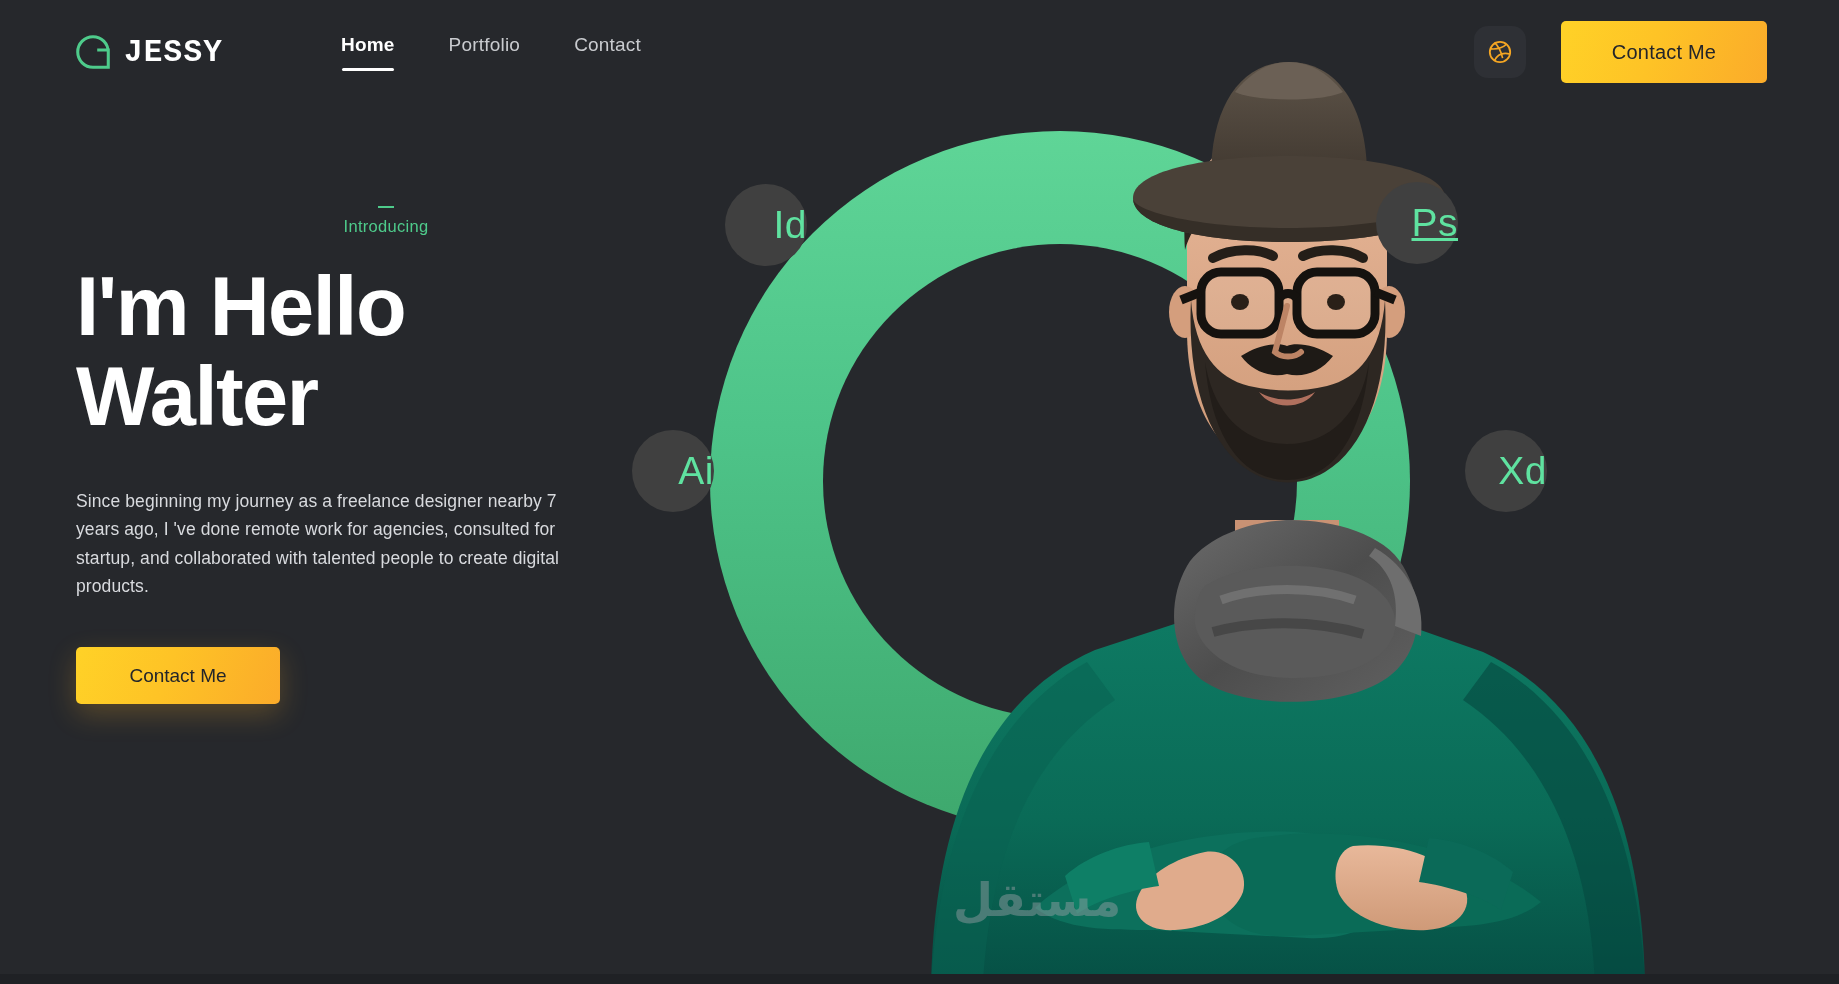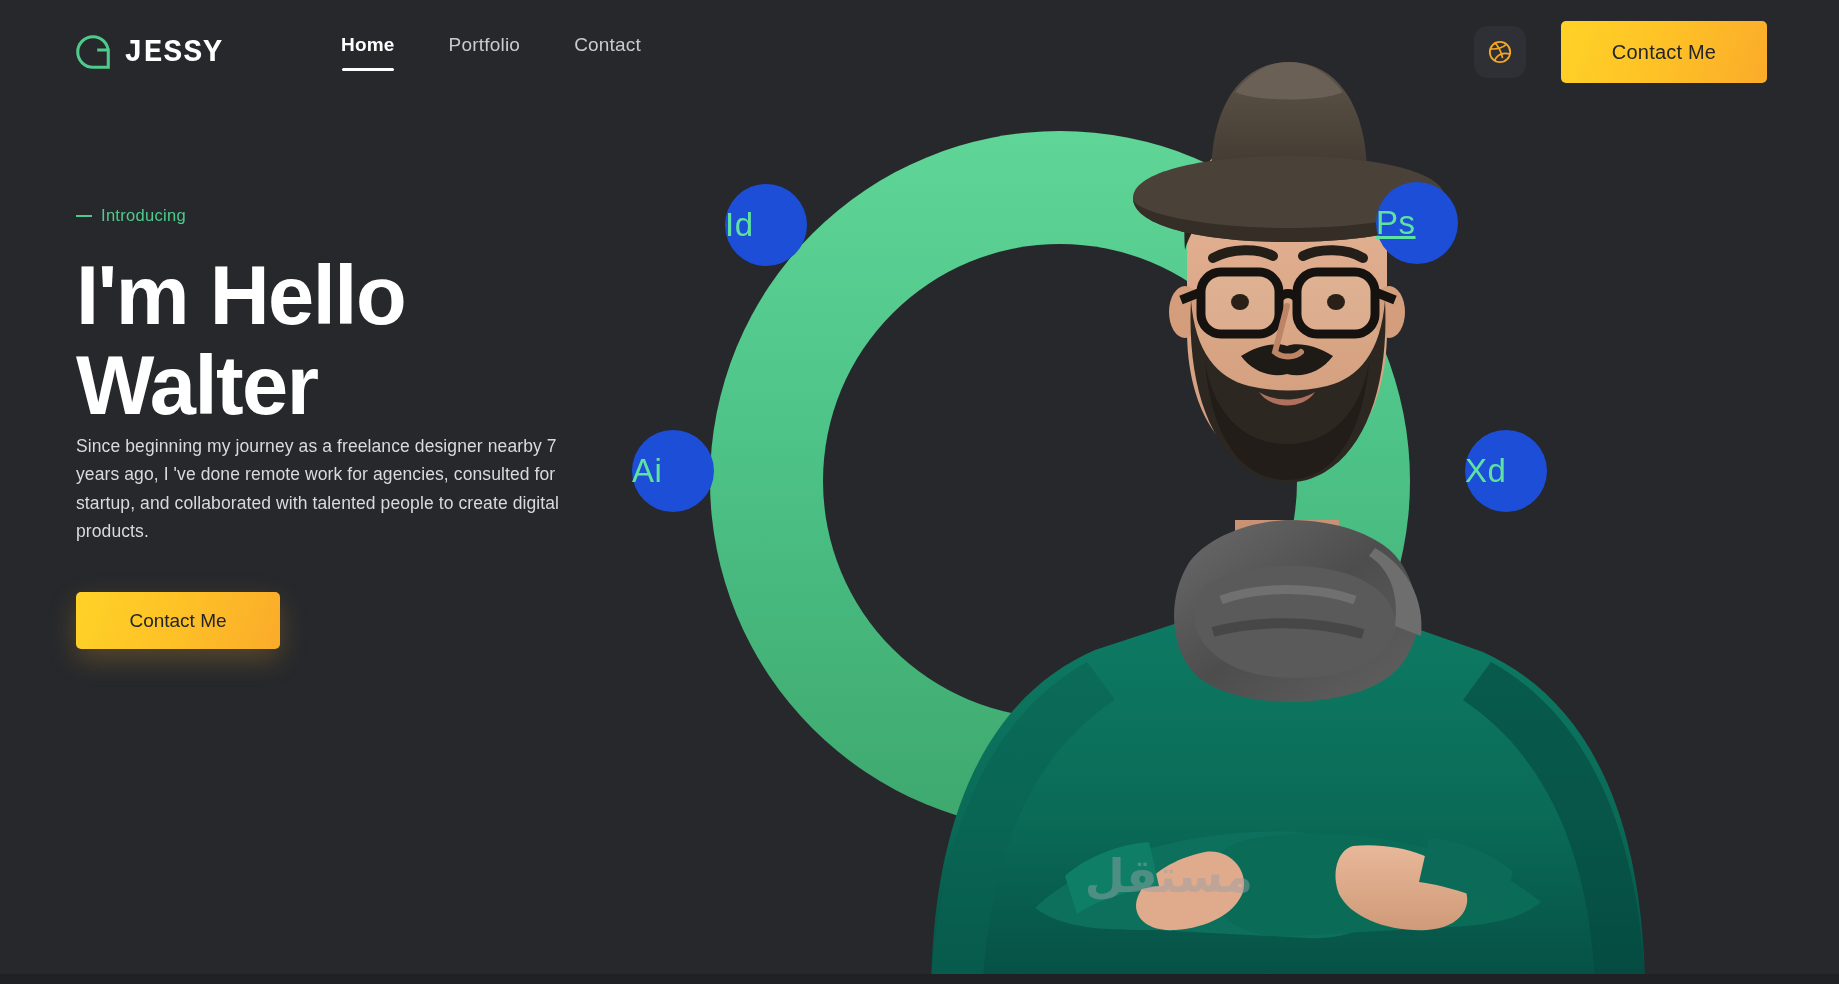--- a/index.html
+++ b/index.html
@@ -125,37 +125,39 @@
   }
 
   .eyebrow {
     display:flex;
     align-items:center;
     gap:9px;
     color:#4ecb8b;
     font-size:16.5px;
     letter-spacing:.3px;
     margin-bottom:26px;
+    flex-direction:column;
   }
   .eyebrow-dash {
     display:inline-block;
     width:16px; height:2px;
     background:#4ecb8b;
   }
 
   .headline {
     color:#ffffff;
     font-weight:700;
     font-size:83px;
     line-height:1.09;
     letter-spacing:-1.5px;
   }
   .headline-line { display:block; white-space:nowrap; }
 
   .hero-desc {
+    margin-top:44px;
     width:520px;
     color:#d8dade;
     font-size:17.5px;
     line-height:1.63;
     letter-spacing:.1px;
   }
 
   .btn-contact-hero {
     margin-top:46px;
     width:204px; height:57px;
@@ -189,26 +191,26 @@
     width:474px; height:474px;
     border-radius:50%;
     background:#26282c;
   }
 
   
   .badge {
     position:absolute;
     width:82px; height:82px;
     border-radius:50%;
-    background:#1d4ed8;
-    display:flex;
-    align-items:center;
-    justify-content:flex-start;
+    background:#404040;
+    display:flex;
+    align-items:center;
+    justify-content:flex-end;
     color:#5fe2a0;
-    font-size:33px;
+    font-size:39px;
     font-weight:400;
     letter-spacing:.5px;
     z-index:22;
     cursor:pointer;
   }
   .badge-id { left:-10px;  top:184px; }
   .badge-ps { left:641px;  top:182px;text-decoration:underline; }
   .badge-ai { left:-103px; top:430px; }
   .badge-xd { left:730px;  top:430px; }
 
@@ -218,23 +220,23 @@
     left:0; top:0;
     width:1104px; height:984px;
     z-index:20;
     pointer-events:none;
   }
 
   
   .watermark {
     position:absolute;
     left:218px;
-    top:852px;
+    top:876px;
     width:300px;
-    text-align:right;
+    text-align:left;
     z-index:26;
     opacity:.46;
     pointer-events:none;
   }
   .watermark-ar {
     display:block;
     font-family:"DejaVu Sans", sans-serif;
     font-size:46px;
     font-weight:700;
     color:#9aa0a6;

